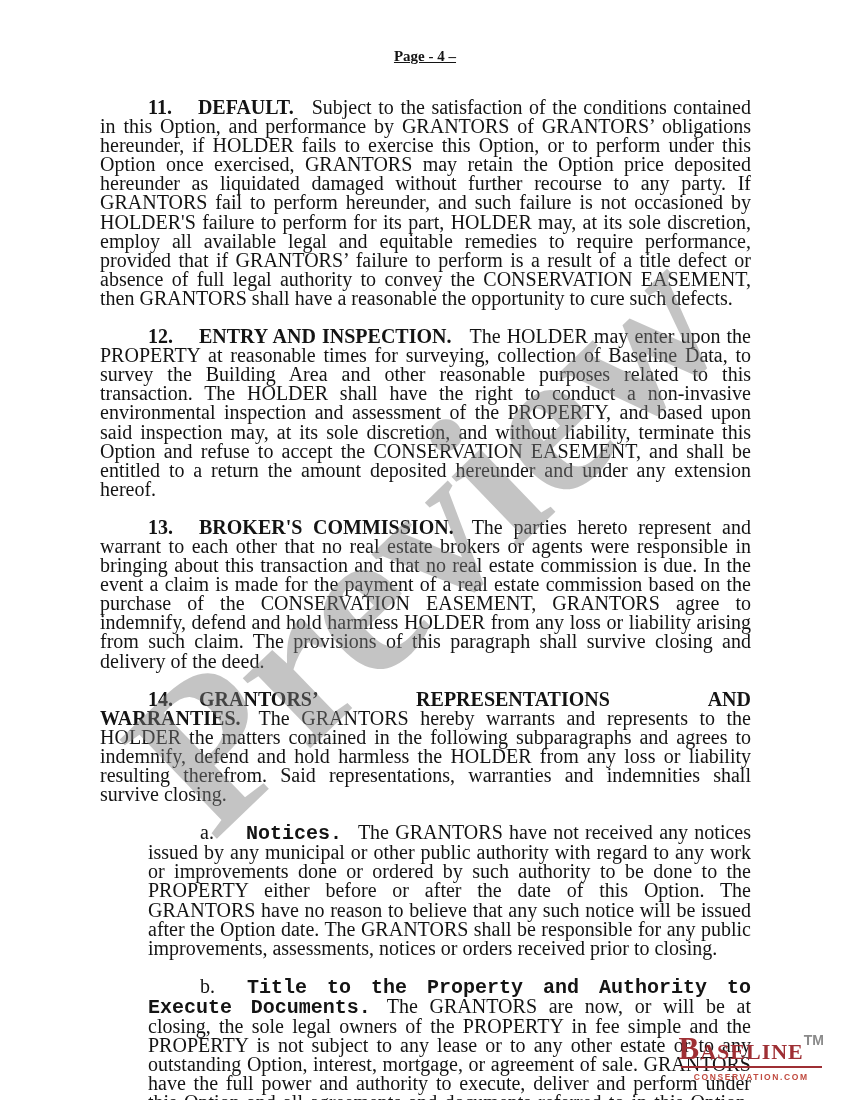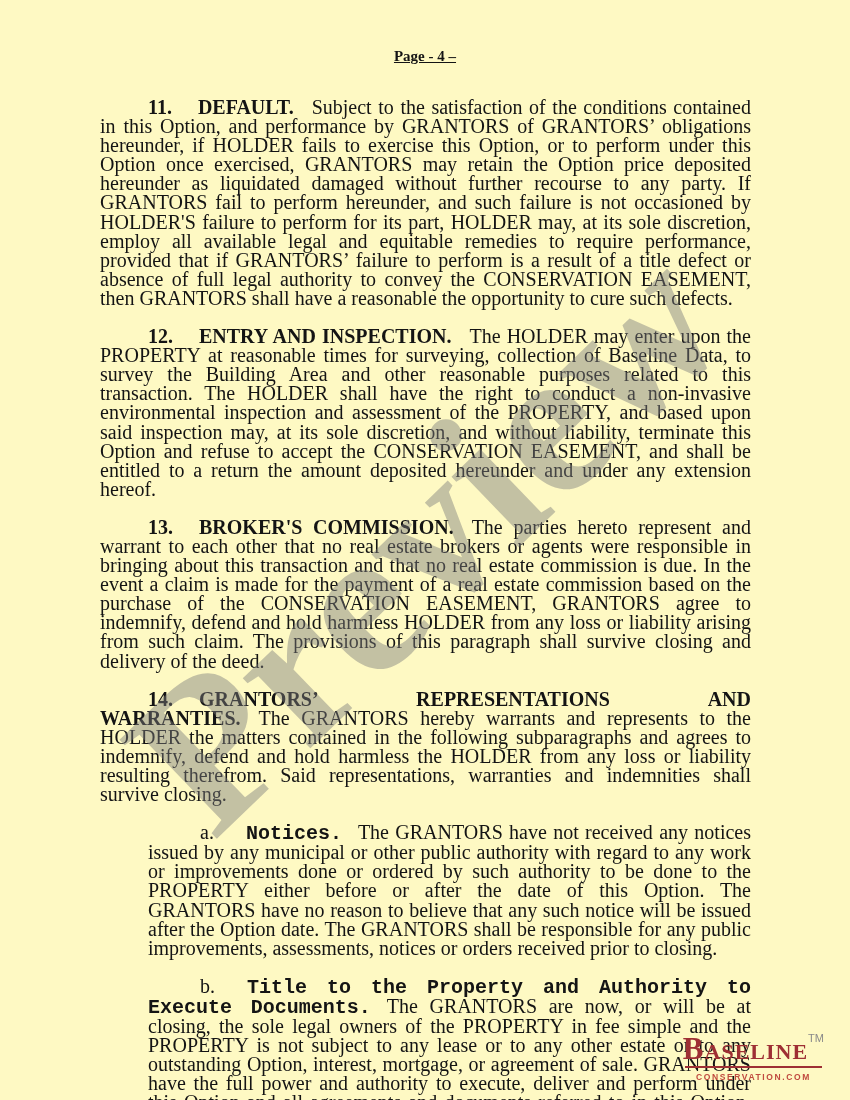--- a/index.html
+++ b/index.html
@@ -5,21 +5,21 @@
   * { margin: 0; padding: 0; box-sizing: border-box; }
   html, body { background: #e8e8e8; }
   body {
     width: 850px; height: 1100px;
     font-family: "Liberation Serif", serif;
     color: #141414;
   }
   .page {
     position: relative;
     width: 850px; height: 1100px;
-    background: #fef9c3;
+    background: #ffffff;
     overflow: hidden;
   }
   .page-header {
     position: absolute;
     top: 48px; left: 0;
     width: 100%;
     text-align: center;
     font-size: 15px;
     font-weight: bold;
     text-decoration: underline;
@@ -70,23 +70,24 @@
   .logo-text {
     font-family: "Liberation Serif", serif;
     font-variant: small-caps;
     font-weight: bold;
     font-size: 31px;
     letter-spacing: 1px;
     color: #9e2f34;
   }
   .tm {
     font-family: "Liberation Sans", sans-serif;
-    font-size: 11px;
+    font-size: 14px;
     color: #8a8a8a;
     vertical-align: top;
+    font-weight: bold;
   }
   .logo-rule {
     height: 2px;
     background: #9e2f34;
     margin: 2px 2px 4px 2px;
   }
   .logo-site {
     font-family: "Liberation Sans", sans-serif;
     font-size: 8.5px;
     font-weight: bold;

